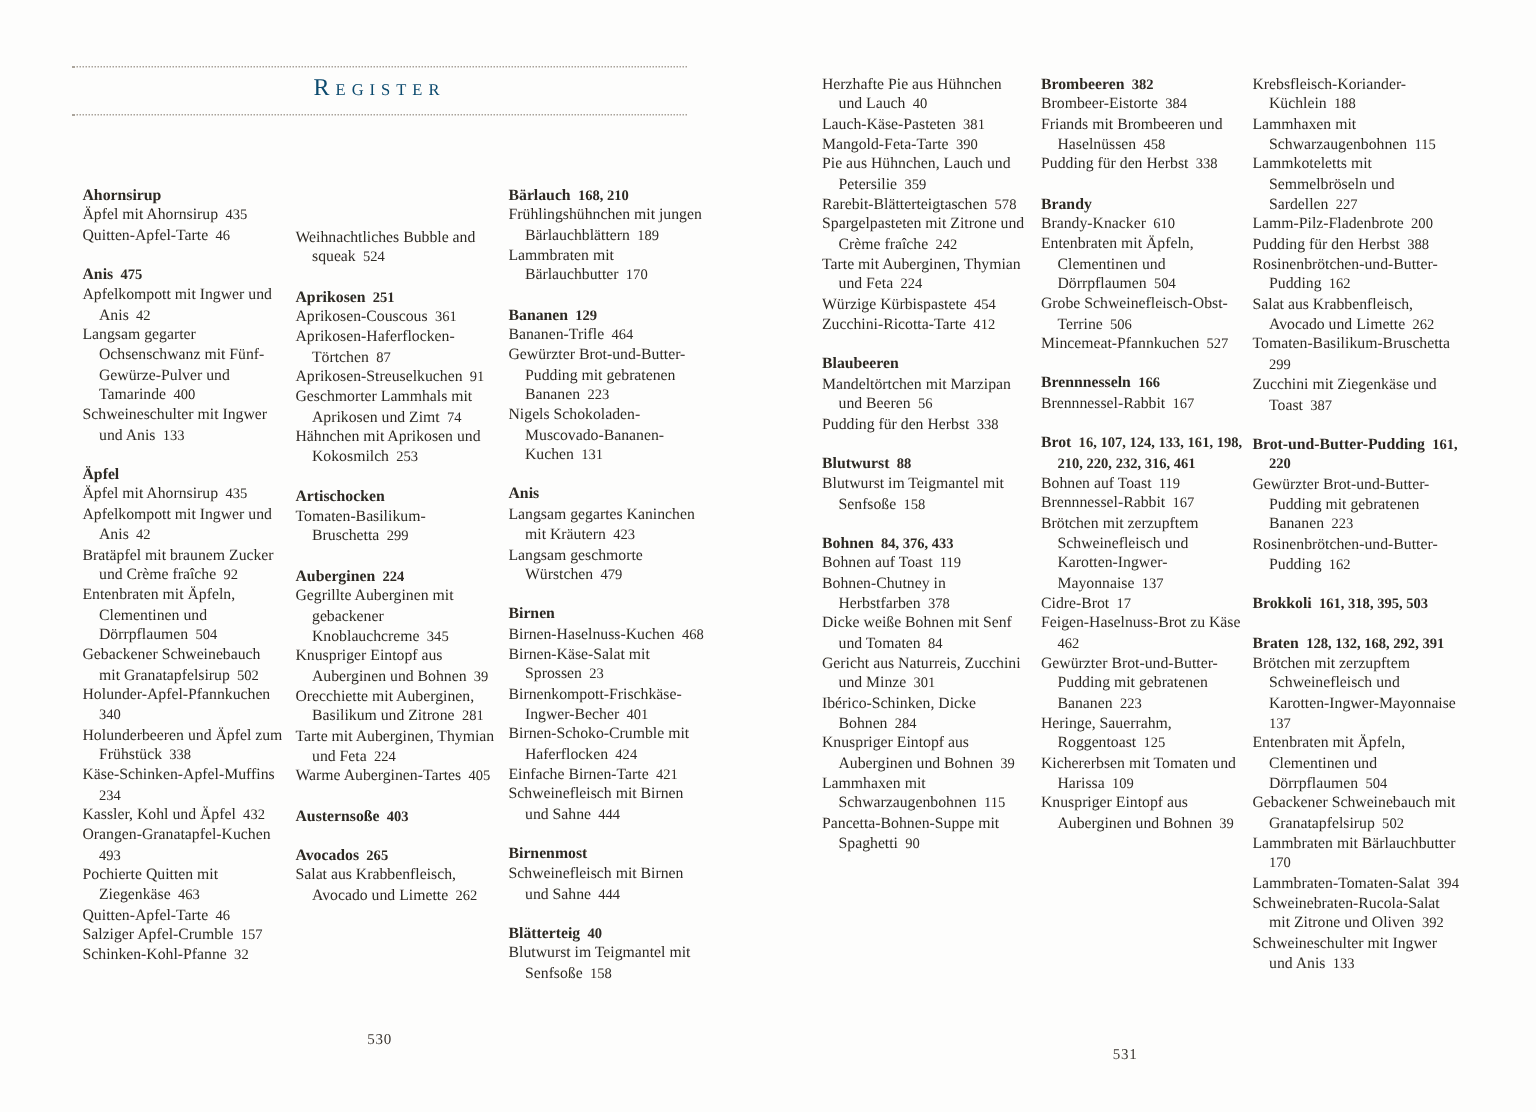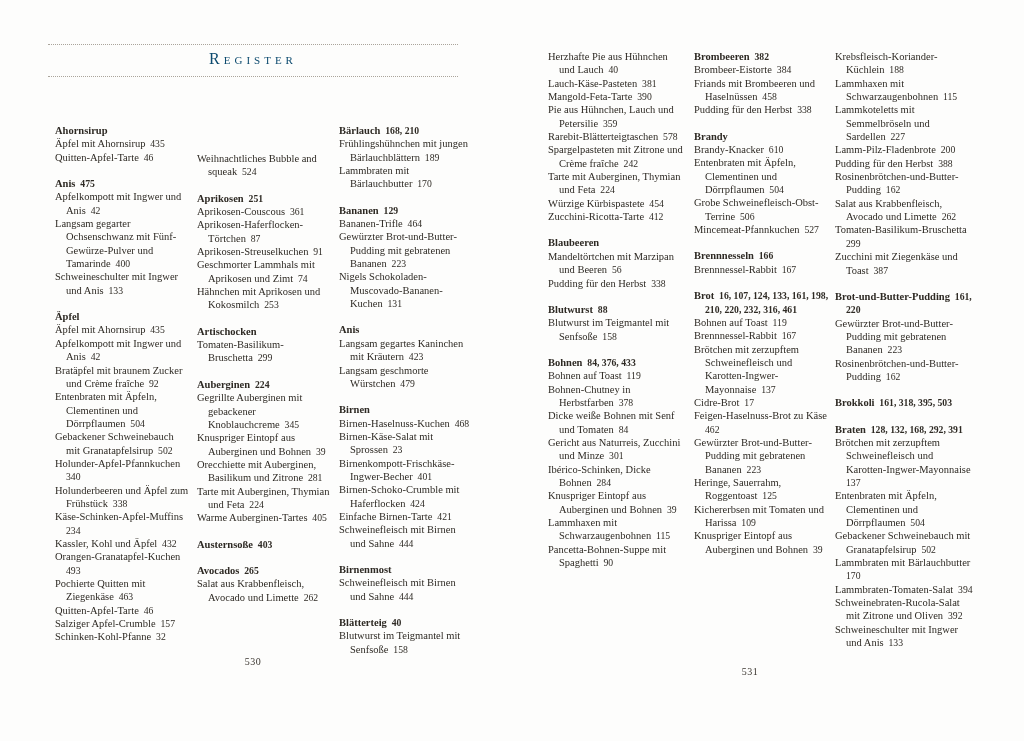--- a/index.html
+++ b/index.html
@@ -37,21 +37,21 @@
   .col.r2{left:694px;top:50px; width:138px;}
   .col.r3{left:835px;top:50px; width:141px;}
   .group{margin:0 0 13px 0;}
   .line{
     padding-left:11px;text-indent:-11px; 
   }
   .line.head{font-weight:bold;}
   .nums,.num{font-size:9.7px;}
   .pagenum{
     position:absolute;font-size:10px;letter-spacing:0.5px;color:#3a352f;
-    width:410px;text-align:center;
+    width:410px;text-align:center;margin-top:32px;
   }
   .pagenum.left{left:48px;top:656px;}
   .pagenum.right{left:545px;top:666px;}
 </style>
 </head>
 <body>
 
 <div class="canvas">
 
   <div class="rule top"></div>

